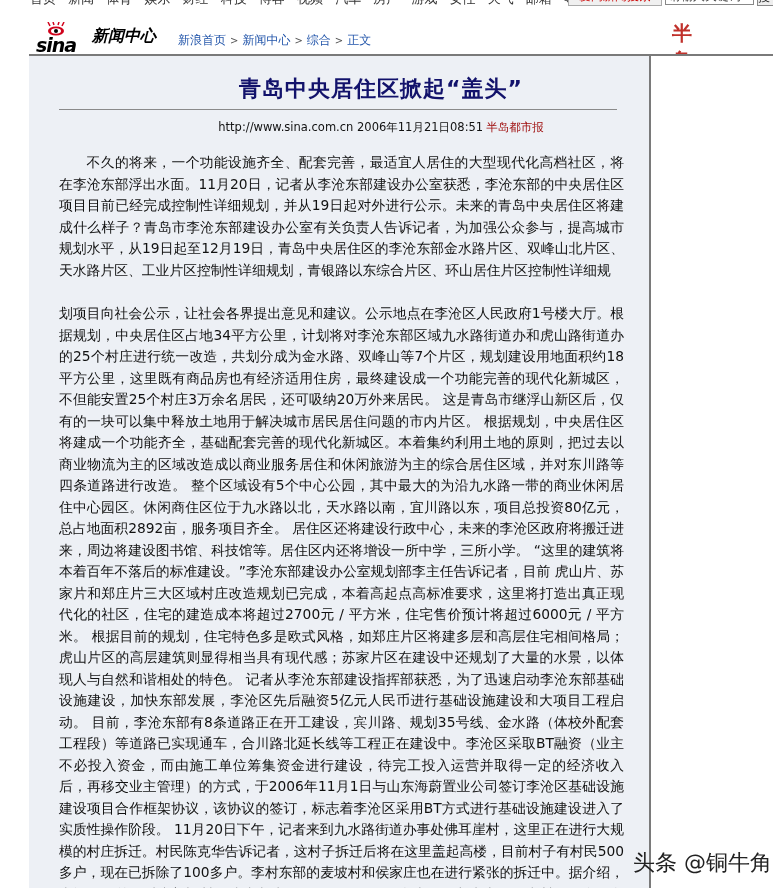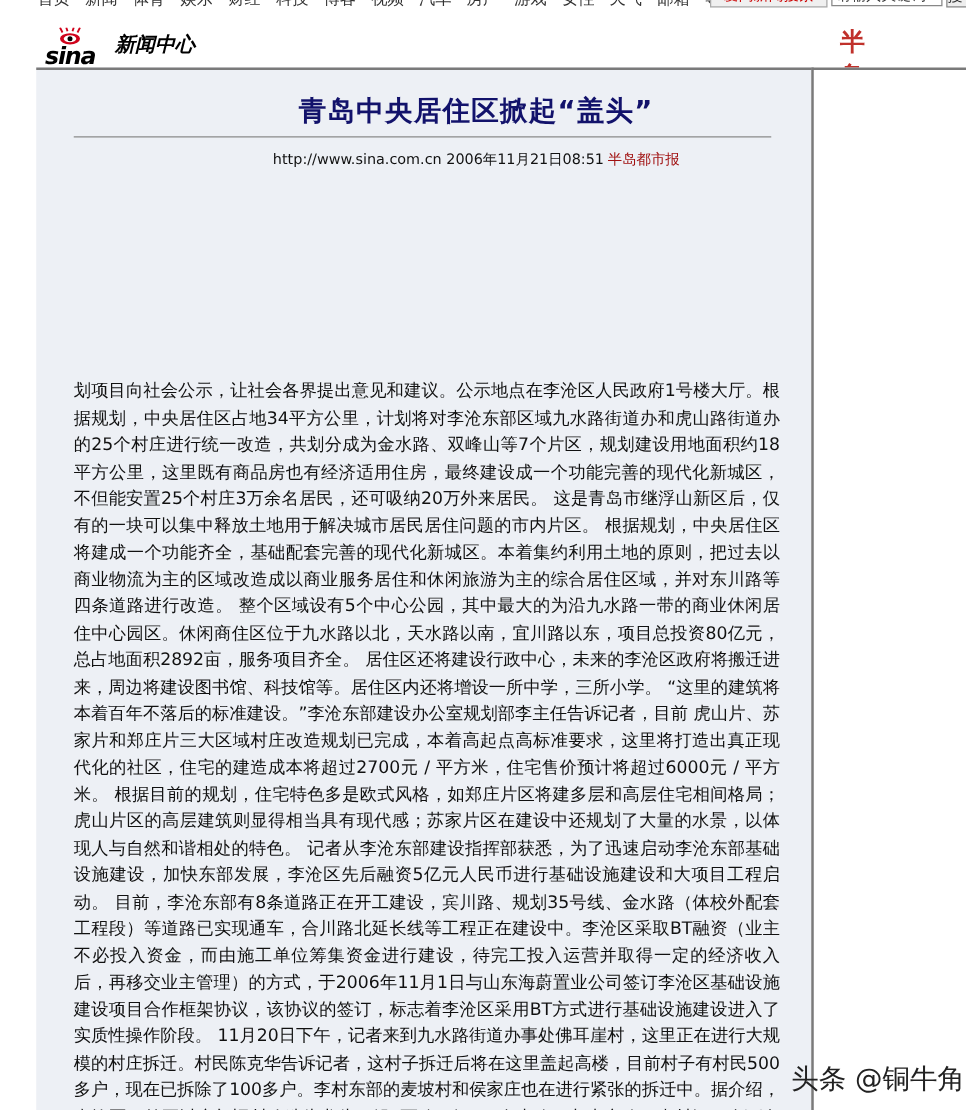--- a/index.html
+++ b/index.html
@@ -127,28 +127,32 @@
       <ellipse cx="10" cy="9" rx="5" ry="2.8" fill="#fff"></ellipse>
       <circle cx="10" cy="9" r="2" fill="#000"></circle>
       <line x1="4" y1="4" x2="2" y2="0" stroke="#d0021b" stroke-width="1.5"></line>
       <line x1="8" y1="3" x2="7" y2="0" stroke="#d0021b" stroke-width="1.5"></line>
       <line x1="12" y1="3" x2="13" y2="0" stroke="#d0021b" stroke-width="1.5"></line>
       <line x1="16" y1="4" x2="18" y2="0" stroke="#d0021b" stroke-width="1.5"></line>
     </svg>
     <span class="word">sina</span>
   </div>
   <div class="news-center">新闻中心</div>
+  <div class="breadcrumb">
+    <a>新浪首页</a><span class="sep">&gt;</span><a>新闻中心</a><span class="sep">&gt;</span><a>综合</a><span class="sep">&gt;</span><a>正文</a>
+  </div>
   <div class="paper-logo">半岛都市报</div>
 </div>
 
 <div class="main-panel">
   <div class="article-title">青岛中央居住区掀起“盖头”</div>
   <div class="title-rule"></div>
   <div class="meta">
     <span>http://www.sina.com.cn</span>
     <span>2006年11月21日08:51</span><span class="source">半岛都市报</span>
   </div>
+  <div class="body-text p1">不久的将来，一个功能设施齐全、配套完善，最适宜人居住的大型现代化高档社区，将在李沧东部浮出水面。11月20日，记者从李沧东部建设办公室获悉，李沧东部的中央居住区项目目前已经完成控制性详细规划，并从19日起对外进行公示。未来的青岛中央居住区将建成什么样子？青岛市李沧东部建设办公室有关负责人告诉记者，为加强公众参与，提高城市规划水平，从19日起至12月19日，青岛中央居住区的李沧东部金水路片区、双峰山北片区、天水路片区、工业片区控制性详细规划，青银路以东综合片区、环山居住片区控制性详细规</div>
   <div class="body-text p2">划项目向社会公示，让社会各界提出意见和建议。公示地点在李沧区人民政府1号楼大厅。根据规划，中央居住区占地34平方公里，计划将对李沧东部区域九水路街道办和虎山路街道办的25个村庄进行统一改造，共划分成为金水路、双峰山等7个片区，规划建设用地面积约18平方公里，这里既有商品房也有经济适用住房，最终建设成一个功能完善的现代化新城区，不但能安置25个村庄3万余名居民，还可吸纳20万外来居民。 这是青岛市继浮山新区后，仅有的一块可以集中释放土地用于解决城市居民居住问题的市内片区。 根据规划，中央居住区将建成一个功能齐全，基础配套完善的现代化新城区。本着集约利用土地的原则，把过去以商业物流为主的区域改造成以商业服务居住和休闲旅游为主的综合居住区域，并对东川路等四条道路进行改造。 整个区域设有5个中心公园，其中最大的为沿九水路一带的商业休闲居住中心园区。休闲商住区位于九水路以北，天水路以南，宜川路以东，项目总投资80亿元，总占地面积2892亩，服务项目齐全。 居住区还将建设行政中心，未来的李沧区政府将搬迁进来，周边将建设图书馆、科技馆等。居住区内还将增设一所中学，三所小学。 “这里的建筑将本着百年不落后的标准建设。”李沧东部建设办公室规划部李主任告诉记者，目前 虎山片、苏家片和郑庄片三大区域村庄改造规划已完成，本着高起点高标准要求，这里将打造出真正现代化的社区，住宅的建造成本将超过2700元 / 平方米，住宅售价预计将超过6000元 / 平方米。 根据目前的规划，住宅特色多是欧式风格，如郑庄片区将建多层和高层住宅相间格局；虎山片区的高层建筑则显得相当具有现代感；苏家片区在建设中还规划了大量的水景，以体现人与自然和谐相处的特色。 记者从李沧东部建设指挥部获悉，为了迅速启动李沧东部基础设施建设，加快东部发展，李沧区先后融资5亿元人民币进行基础设施建设和大项目工程启动。 目前，李沧东部有8条道路正在开工建设，宾川路、规划35号线、金水路（体校外配套工程段）等道路已实现通车，合川路北延长线等工程正在建设中。李沧区采取BT融资（业主不必投入资金，而由施工单位筹集资金进行建设，待完工投入运营并取得一定的经济收入后，再移交业主管理）的方式，于2006年11月1日与山东海蔚置业公司签订李沧区基础设施建设项目合作框架协议，该协议的签订，标志着李沧区采用BT方式进行基础设施建设进入了实质性操作阶段。 11月20日下午，记者来到九水路街道办事处佛耳崖村，这里正在进行大规模的村庄拆迁。村民陈克华告诉记者，这村子拆迁后将在这里盖起高楼，目前村子有村民500多户，现在已拆除了100多户。李村东部的麦坡村和侯家庄也在进行紧张的拆迁中。据介绍，李沧区目前正以东部旧村改造为龙头，沿“两路一河”（金水路、九水东路、李村河）自西向东开发建设。近两年计划投资165亿元对青岛</div>
 </div>
 
 <div class="right-panel"></div>
 
 <div class="watermark">头条 @铜牛角</div>
 
 </body></html>

